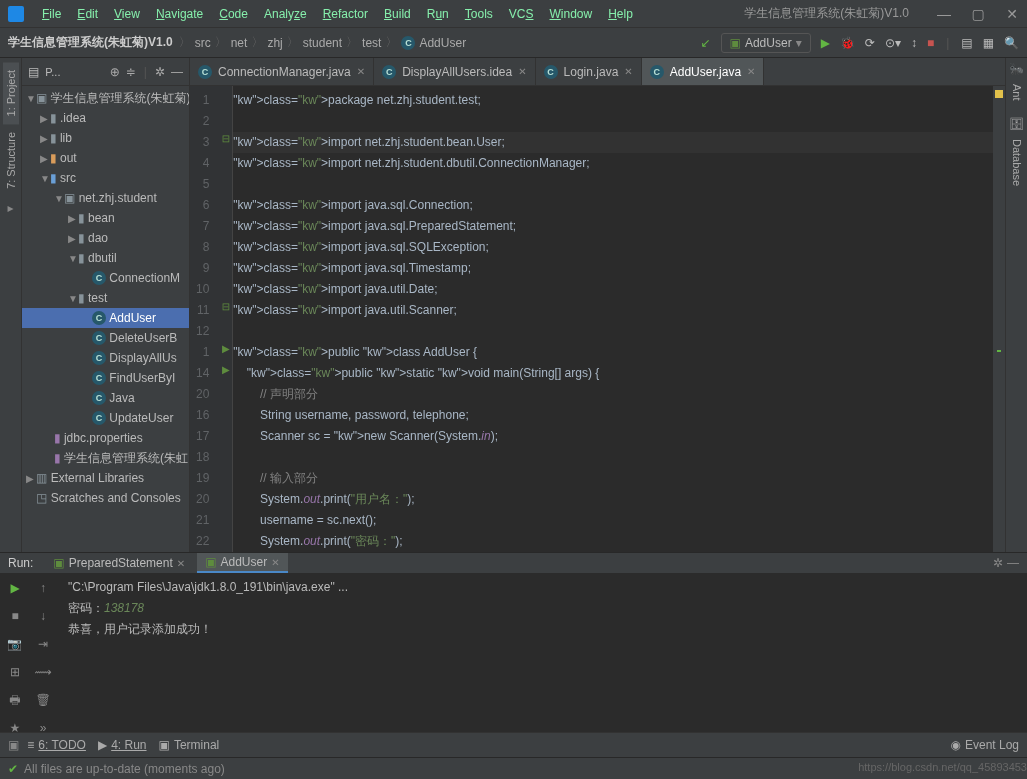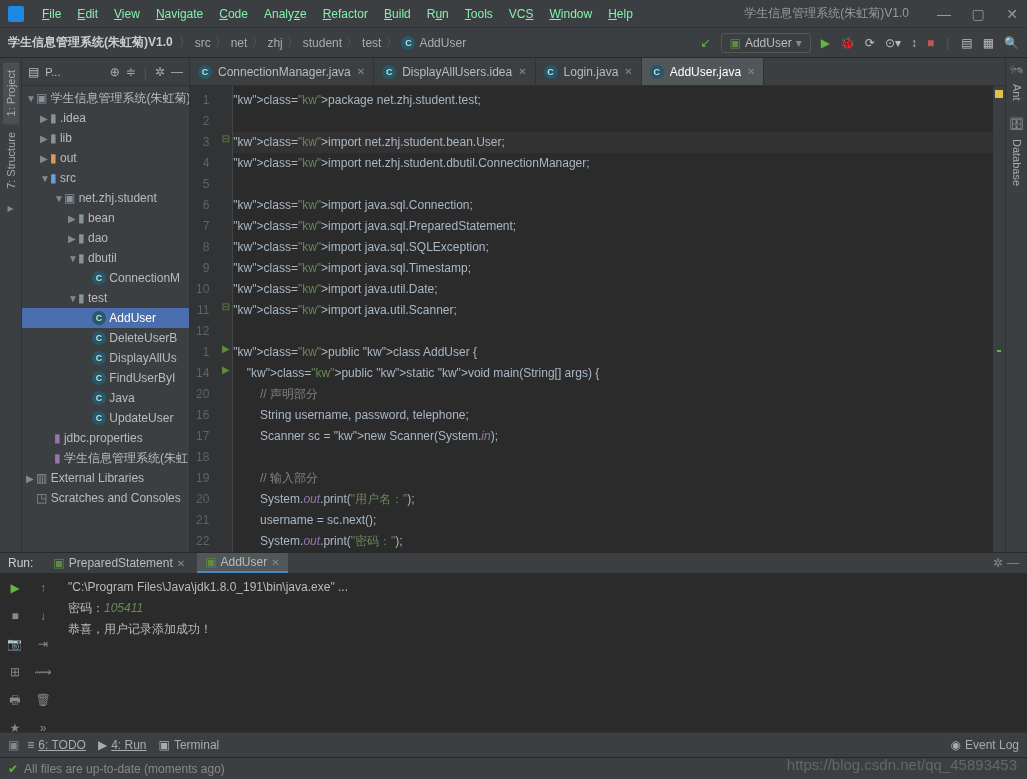--- a/index.html
+++ b/index.html
@@ -67,21 +67,21 @@
 .run-side{width:60px;display:flex;flex-wrap:wrap;padding:4px;gap:6px;align-content:flex-start}
 .run-side .btn{width:22px;height:22px;color:#888;cursor:pointer;text-align:center;line-height:22px}
 .run-side .btn.green{color:#62b543}
 .console{flex:1;font-family:Consolas,monospace;font-size:13px;padding:4px 8px;line-height:21px;color:#bbb}
 .console .input{color:#6a8759;font-style:italic}
 .status-bar{height:25px;background:#3c3f41;border-top:1px solid #323232;display:flex;align-items:center;padding:0 8px;gap:8px}
 .status-tabs{display:flex;gap:12px}
 .status-tab{display:flex;align-items:center;gap:4px;cursor:pointer;color:#aaa}
 .status-msg{height:22px;display:flex;align-items:center;padding:0 8px;gap:6px;color:#888;border-top:1px solid #282828}
 .status-msg .ok{color:#62b543}
-.watermark{position:absolute;right:10px;bottom:6px;color:#666;font-size:15px}
+.watermark{position:absolute;right:0;bottom:6px;color:#666;font-size:11px}
 .sep{color:#555;margin:0 2px}
 </style>
 </head>
 <body>
 
 <div class="title-bar">
   <div class="logo"></div>
   <div class="menu-bar">
     <span class="menu-item"><u>F</u>ile</span>
     <span class="menu-item"><u>E</u>dit</span>
@@ -292,21 +292,21 @@
       <span class="btn">⇥</span>
       <span class="btn">⊞</span>
       <span class="btn">⟿</span>
       <span class="btn">🖶</span>
       <span class="btn">🗑</span>
       <span class="btn">★</span>
       <span class="btn">»</span>
     </div>
     <div class="console">
       <div>"C:\Program Files\Java\jdk1.8.0_191\bin\java.exe" ...</div>
-      <div><span>密码：</span><span class="input">105411</span></div>
+      <div><span>密码：</span><span class="input">138178</span></div>
       <div>恭喜，用户记录添加成功！</div>
       <div>&nbsp;</div>
     </div>
   </div>
 </div>
 
 <div class="status-bar">
   <span style="color:#888">▣</span>
   <div class="status-tabs">
     <span class="status-tab">≡ <u>6: TODO</u></span>

